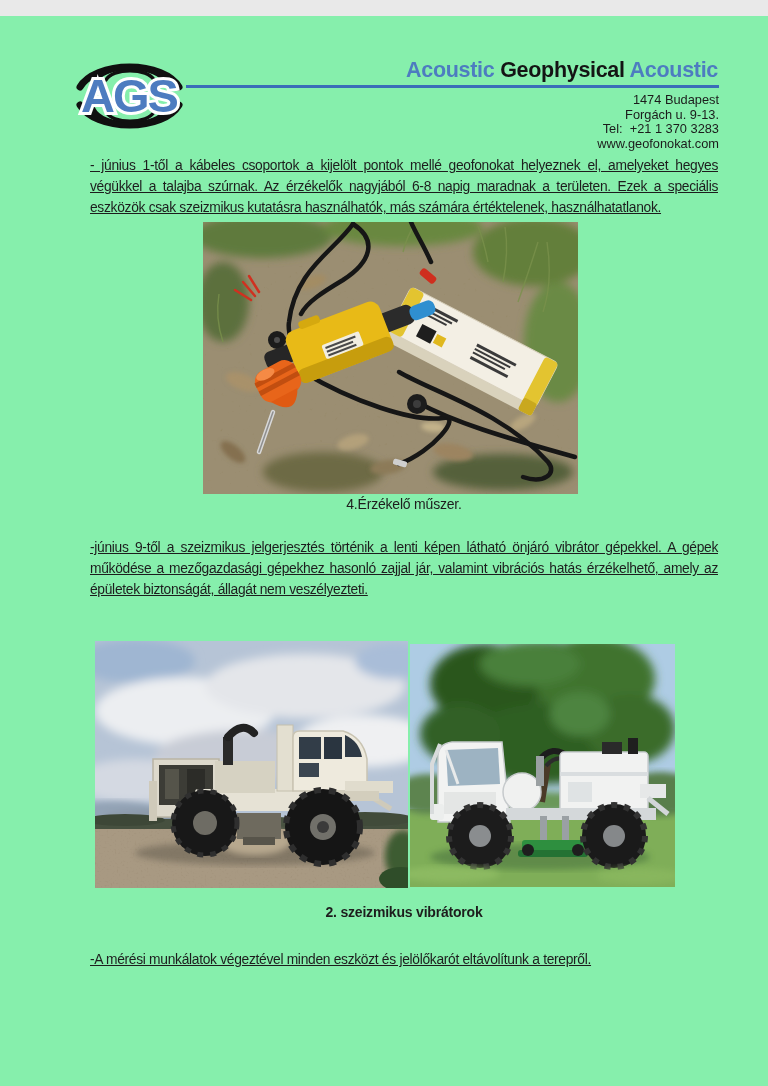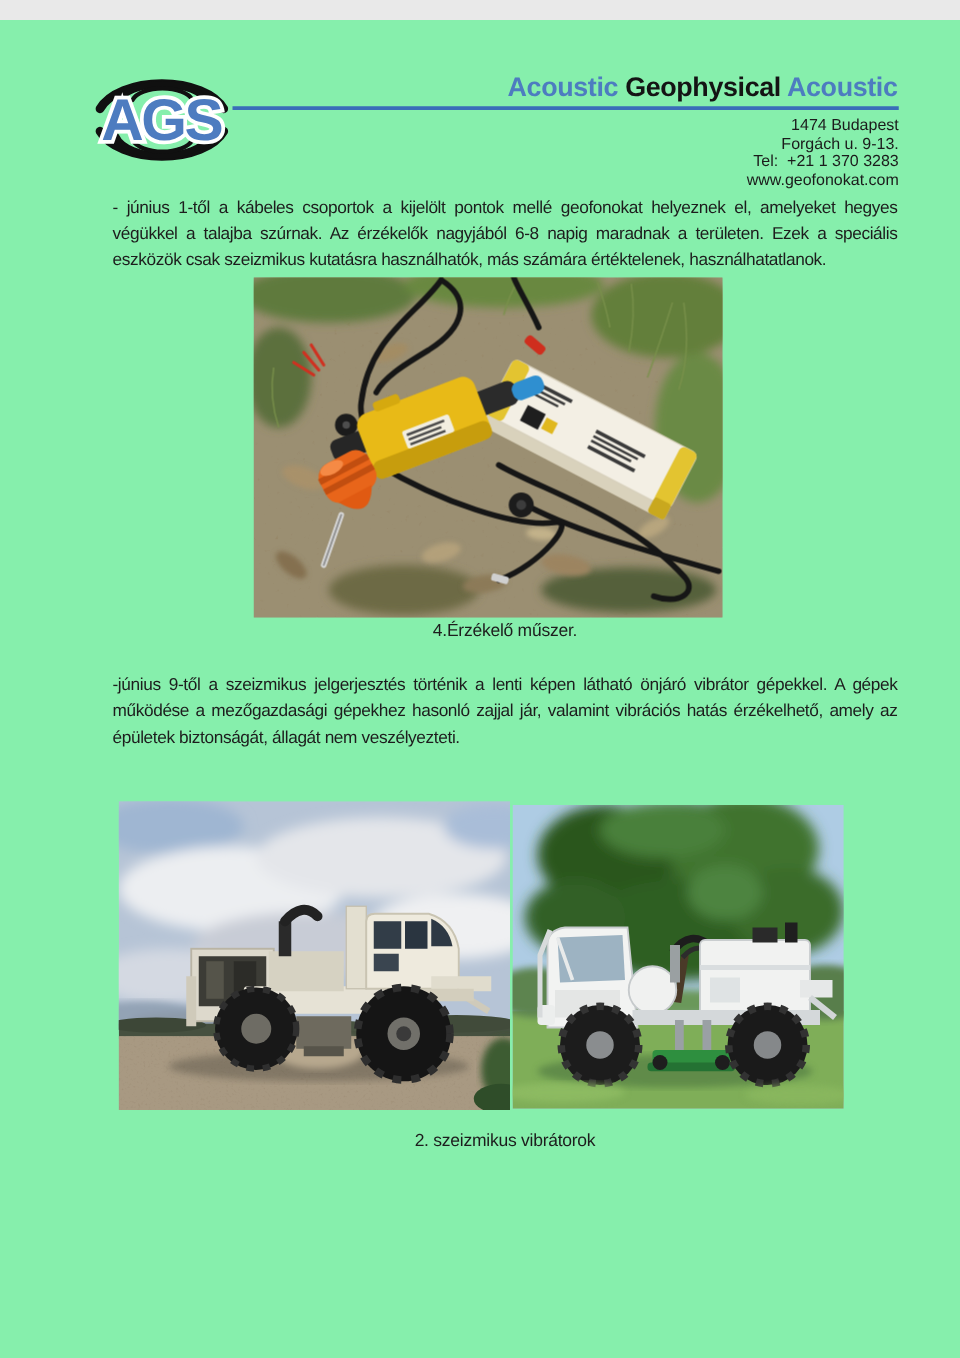--- a/index.html
+++ b/index.html
@@ -10,28 +10,28 @@
   .company-title{position:absolute;right:50px;top:42px;font-size:21.5px;font-weight:bold;
                  letter-spacing:-0.3px;white-space:nowrap;}
   .company-title .w-blue{color:#4d7cc0;text-align:right;}
   .company-title .w-black{color:#141414;}
   .header-rule{position:absolute;left:186px;right:49px;top:69px;height:3px;background:#3a6db8;}
   .address{position:absolute;right:49px;top:77px;text-align:right;font-size:12.8px;
            line-height:14.6px;color:#1b1b1b;}
   .address div{white-space:pre;}
   
   .para{position:absolute;left:90px;width:628px;margin:0;text-align:justify;
-        font-size:13.8px;line-height:21px;letter-spacing:-0.3px;color:#1d1d1d;}
+        font-size:13.8px;line-height:21px;letter-spacing:-0.3px;color:#1d1d1d;text-decoration:underline;}
   #p1{top:139px;}
   #p2{top:521px;}
   #p3{top:933px;text-align:left;}
   .caption{position:absolute;left:90px;width:628px;text-align:center;font-size:14px;
            letter-spacing:-0.2px;color:#1d1d1d;}
   #cap1{top:480px;}
-  #cap2{top:888px;}
+  #cap2{top:888px;font-weight:bold;}
   
   .fig{position:absolute;display:block;}
   #fig1{left:203px;top:206px;width:375px;height:272px;}
   #fig2a{left:95px;top:625px;width:313px;height:247px;}
   #fig2b{left:410px;top:628px;width:265px;height:243px;}
 </style>
 </head>
 <body>
 
 <div class="page">
@@ -327,14 +327,15 @@
       <circle cx="204" cy="192" r="11" fill="#85888a"></circle>
     </g>
     <g filter="url(#blur3b)" opacity="0.7">
       <ellipse cx="40" cy="230" rx="50" ry="8" fill="#93c066"></ellipse>
       <ellipse cx="230" cy="232" rx="44" ry="8" fill="#8cba60"></ellipse>
     </g>
   </svg>
 
   <div class="caption" id="cap2">2. szeizmikus vibrátorok</div>
 
+  <p class="para" id="p3">-A mérési munkálatok végeztével minden eszközt és jelölőkarót eltávolítunk a terepről.</p>
 
 </div>
 
 </body></html>

